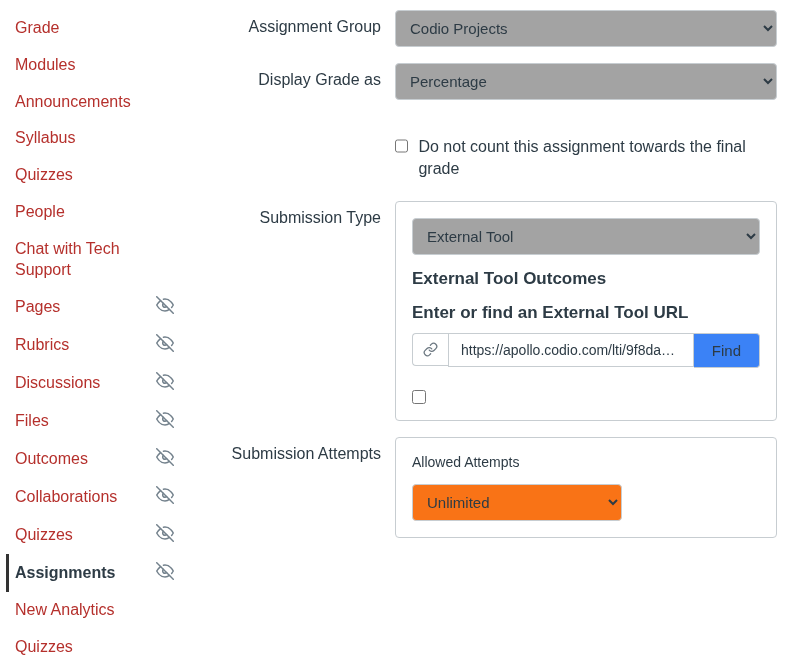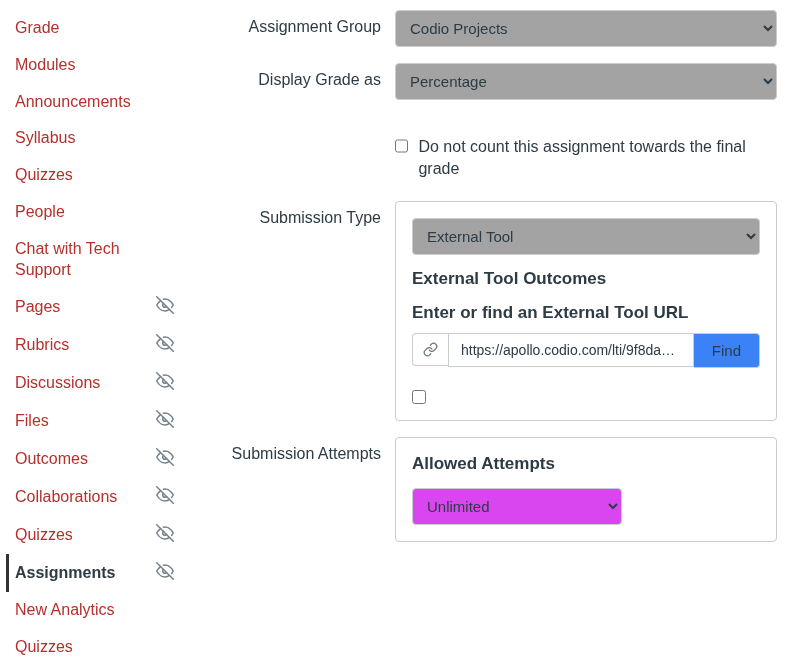--- a/index.html
+++ b/index.html
@@ -168,33 +168,33 @@
       display: flex;
       align-items: center;
       gap: 10px;
       margin-top: 22px;
     }
     .panel-checkbox input[type="checkbox"] {
       width: 14px;
       height: 14px;
     }
     .allowed-heading {
-      font-size: 17px;
-      font-weight: 700;
+      font-size: 14px;
+      font-weight: 400;
       color: #2d3b45;
       margin-bottom: 14px;
     }
     .small-select {
       width: 210px;
       padding: 8px 10px;
       border: 1px solid #c7cdd1;
       border-radius: 4px;
       font-size: 15px;
       color: #2d3b45;
-      background: #d946ef;
+      background: #f97316;
       font-family: inherit;
     }
   </style>
 </head>
 <body>
 
 <div class="container">
   <nav class="sidebar" id="sidebar">
       <div class="sidebar-item">
         <span class="label">Grade</span>

